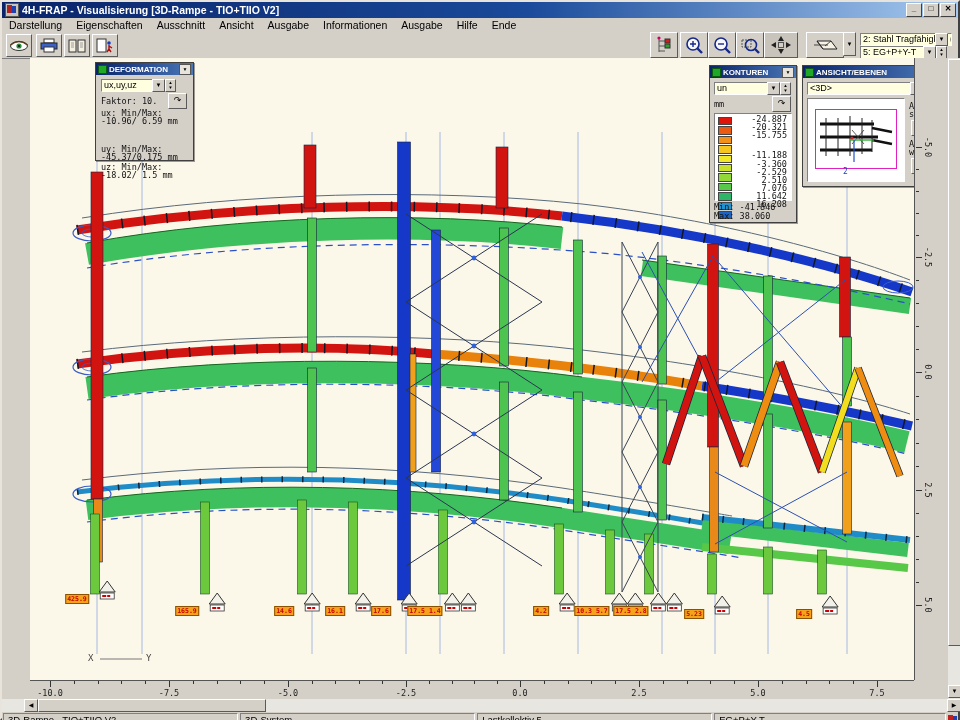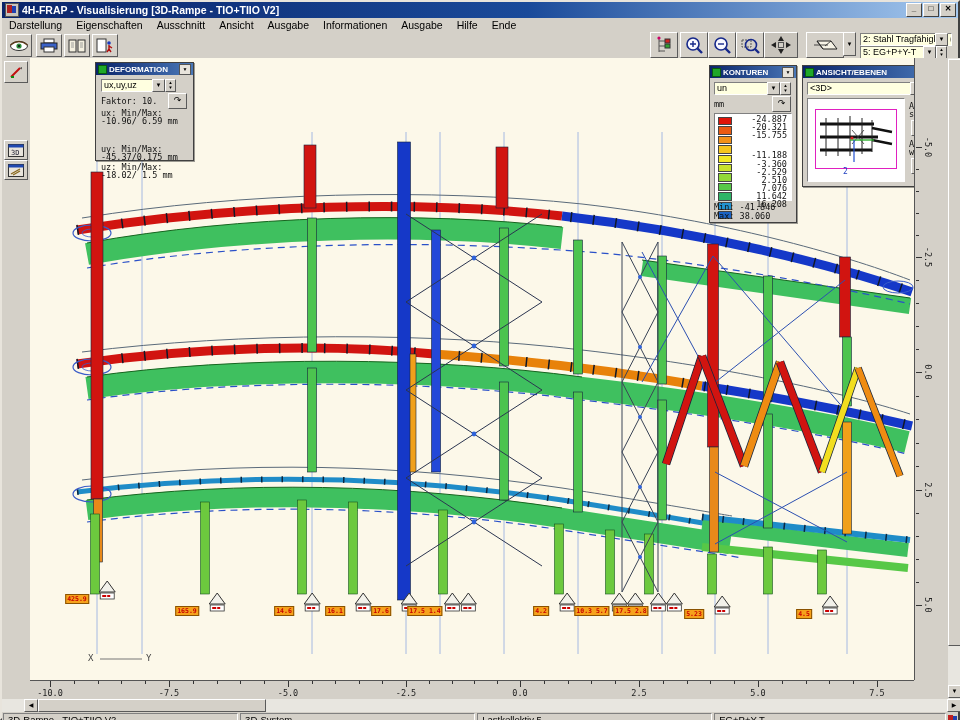--- a/index.html
+++ b/index.html
@@ -158,43 +158,20 @@
     </span>
     <span class="drop" style="left:841px;top:0px;height:22px;line-height:22px">▼</span>
 
     <span class="combo" style="left:858px;top:1px;width:86px;height:11px">2: Stahl Tragfähigkeit (Th. 2. O</span>
     <span class="drop" style="left:933px;top:1px;height:11px;line-height:11px">▼</span>
     <span class="combo" style="left:858px;top:14px;width:74px;height:11px">5: EG+P+Y-T</span>
     <span class="drop" style="left:921px;top:14px;height:11px;line-height:11px">▼</span>
     <span class="spin" style="left:934px;top:14px;height:11px">▲<br>▼</span>
   </div>
 
-  <div id="leftstrip" class="abs">
-    <span class="tbtn" style="left:2px;top:3px;width:22px;height:20px">
-      <svg width="15" height="13">
-          <path d="M2 11 L11 2" stroke="#c01010" stroke-width="2"></path>
-          <path d="M2 11 L5 11" stroke="#108a10" stroke-width="2"></path>
-          <polygon points="11,2 13,1 12.5,3.5" fill="#333"></polygon>
-        </svg>
-    </span>
-    <span class="tbtn" style="left:2px;top:82px;width:22px;height:18px">
-      <svg width="16" height="13">
-          <rect x="0.5" y="0.5" width="15" height="12" fill="#e8e4dc" stroke="#333"></rect>
-          <rect x="0.5" y="0.5" width="15" height="3" fill="#2048b0"></rect>
-          <text x="3" y="11" font-size="7" fill="#223" font-family="DejaVu Sans Mono">3D</text>
-        </svg>
-    </span>
-    <span class="tbtn" style="left:2px;top:102px;width:22px;height:18px">
-      <svg width="16" height="13">
-          <rect x="0.5" y="0.5" width="15" height="12" fill="#e8e4dc" stroke="#333"></rect>
-          <rect x="0.5" y="0.5" width="15" height="3" fill="#2048b0"></rect>
-          <path d="M3 10 L12 5 M5 11 L12 7" stroke="#8a6a20" stroke-width="1.4"></path>
-        </svg>
-    </span>
-  </div>
 
   <div id="canvas" class="abs">
     <svg id="scene" width="884" height="622" viewBox="28 56 884 622">
       <g id="grid">
           <line x1="95" y1="130" x2="95" y2="652" stroke="#90a8e0" stroke-width="0.8"></line>
           <line x1="140" y1="130" x2="140" y2="652" stroke="#90a8e0" stroke-width="0.8"></line>
           <line x1="310" y1="130" x2="310" y2="652" stroke="#90a8e0" stroke-width="0.8"></line>
           <line x1="404" y1="130" x2="404" y2="652" stroke="#90a8e0" stroke-width="0.8"></line>
           <line x1="438" y1="130" x2="438" y2="652" stroke="#90a8e0" stroke-width="0.8"></line>
           <line x1="502" y1="130" x2="502" y2="652" stroke="#90a8e0" stroke-width="0.8"></line>

